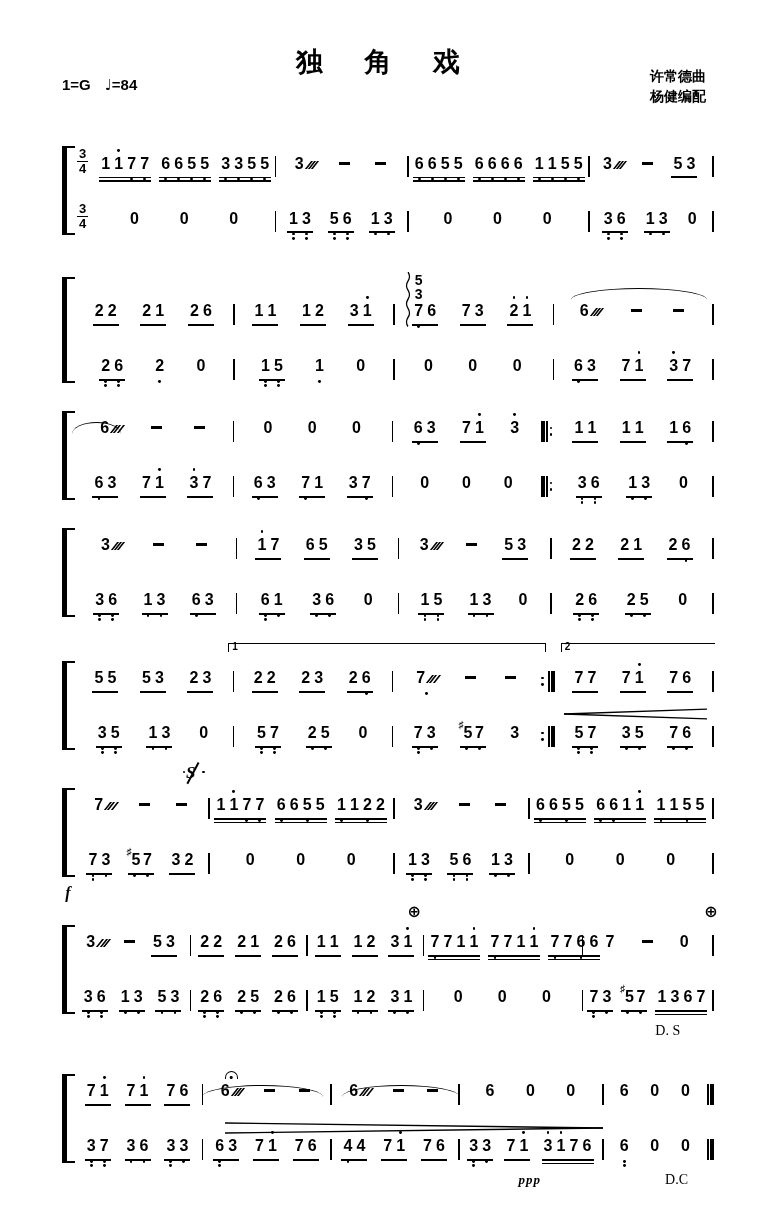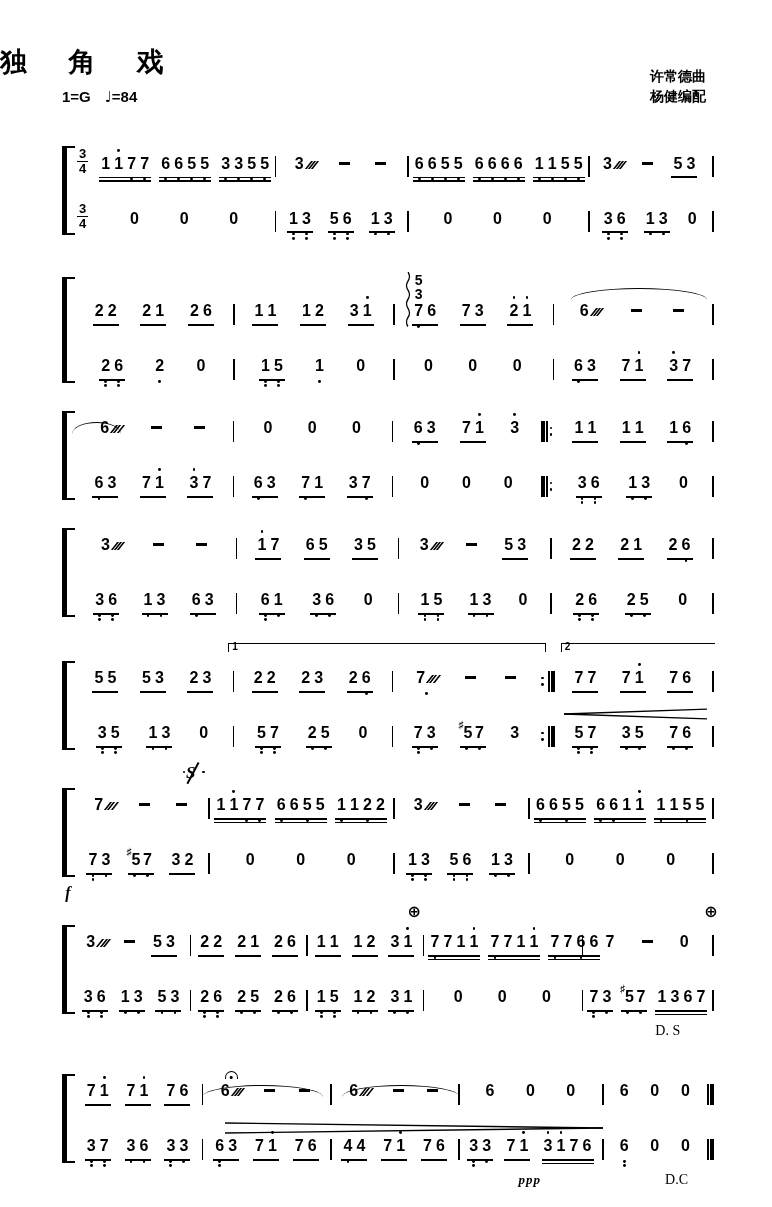--- a/index.html
+++ b/index.html
@@ -1,21 +1,21 @@
 <!DOCTYPE html>
 <html><head>
 <meta charset="utf-8">
 <style>
   html,body{margin:0;padding:0;background:#e8e8e8;}
   .page{position:relative;width:772px;height:1207px;background:#ffffff;margin:0 auto;overflow:hidden;
         font-family:"Liberation Sans",sans-serif;color:#000;}
-  .title{position:absolute;top:44px;left:0;right:0;
+  .title{position:absolute;top:44px;left:0;right:0;text-align:center;
          font-family:"DejaVu Serif",serif;font-weight:700;font-size:27px;letter-spacing:16px;}
   .credits{position:absolute;top:66px;right:66px;font-size:14px;font-weight:700;line-height:20px;text-align:center;}
-  .keytempo{position:absolute;top:88px;left:62px;font-size:15px;font-weight:700;}
+  .keytempo{position:absolute;top:76px;left:62px;font-size:15px;font-weight:700;}
   .keytempo .ng{font-family:"DejaVu Sans",sans-serif;margin-left:14px;}
   .score{position:absolute;top:142px;left:62px;width:652px;}
   .system{position:relative;padding-left:13px;}
   .sysgap1{margin-bottom:30px}.sysgap2{margin-bottom:16px}.sysgap3{margin-bottom:16px}
   .sysgap4{margin-bottom:32px}.sysgap5{margin-bottom:26px}.sysgap6{margin-bottom:36px}
   .sysgap7{margin-bottom:48px}.sysgap8{margin-bottom:0}
   .brace{position:absolute;left:0;top:4px;bottom:8px;width:8px;
          border-left:5px solid #000;border-top:2.5px solid #000;border-bottom:2.5px solid #000;}
   .staff{display:flex;align-items:flex-end;min-height:46px;}
   .staff + .staff{margin-top:9px;}

